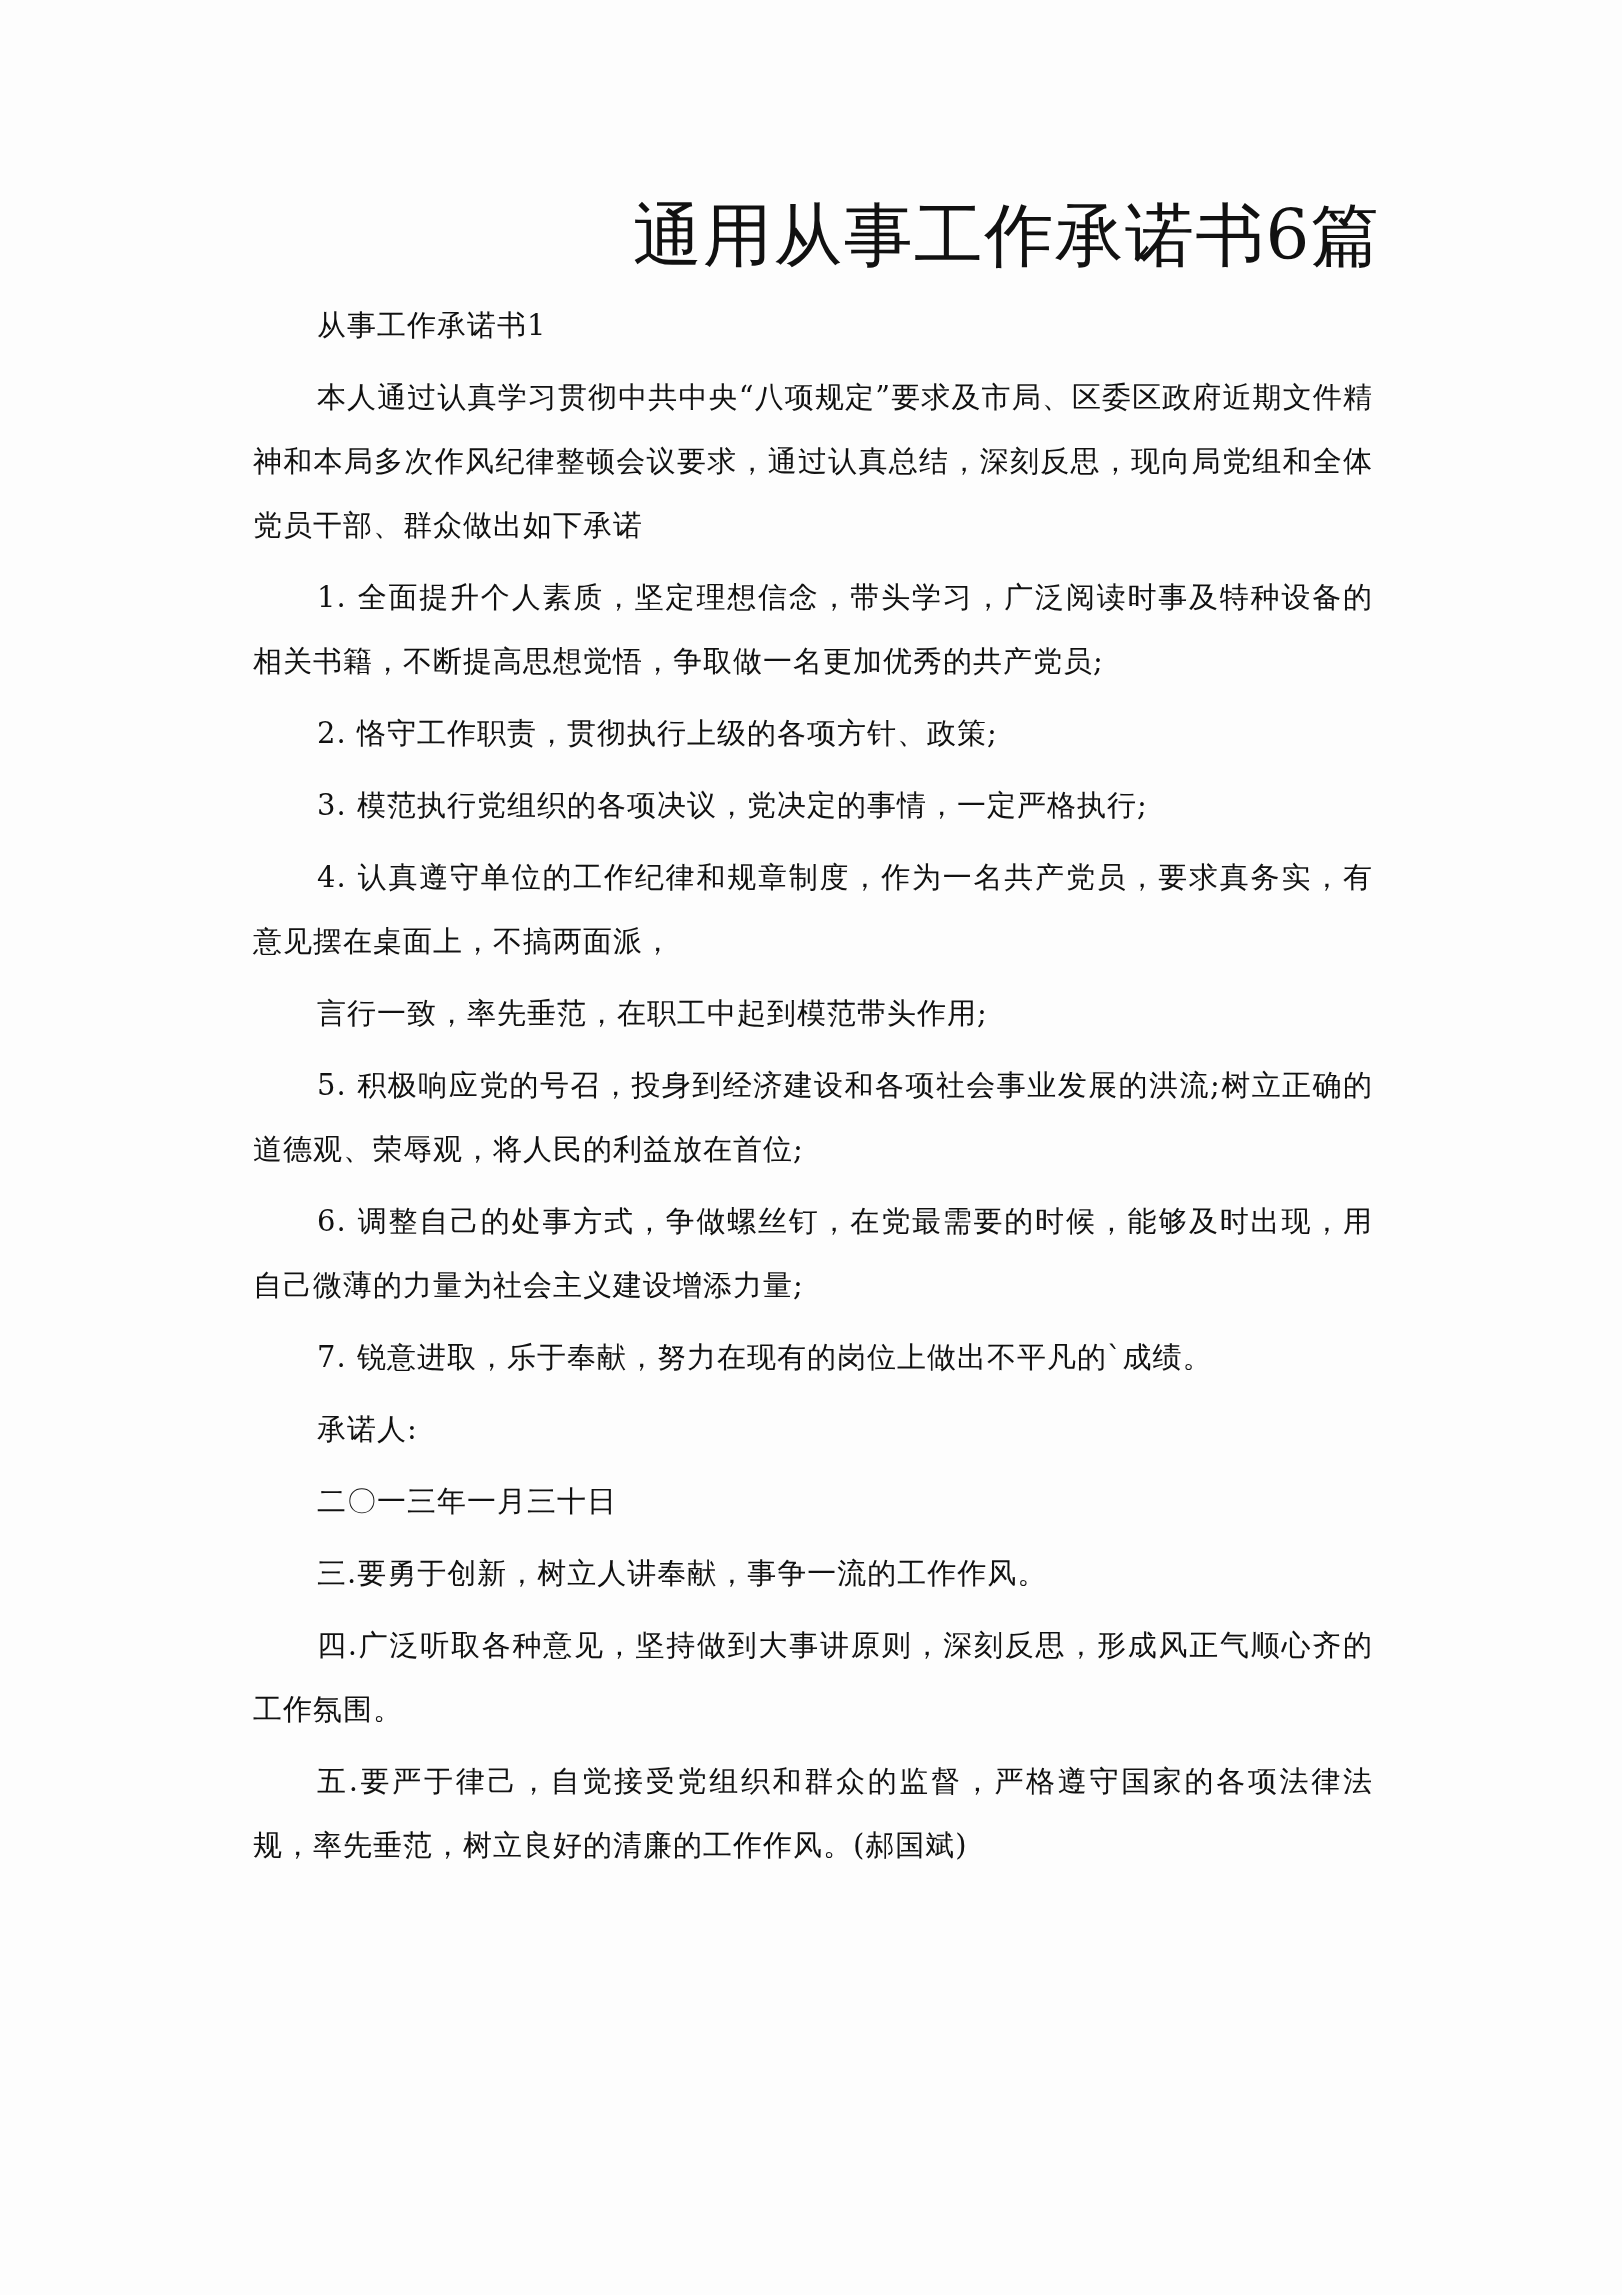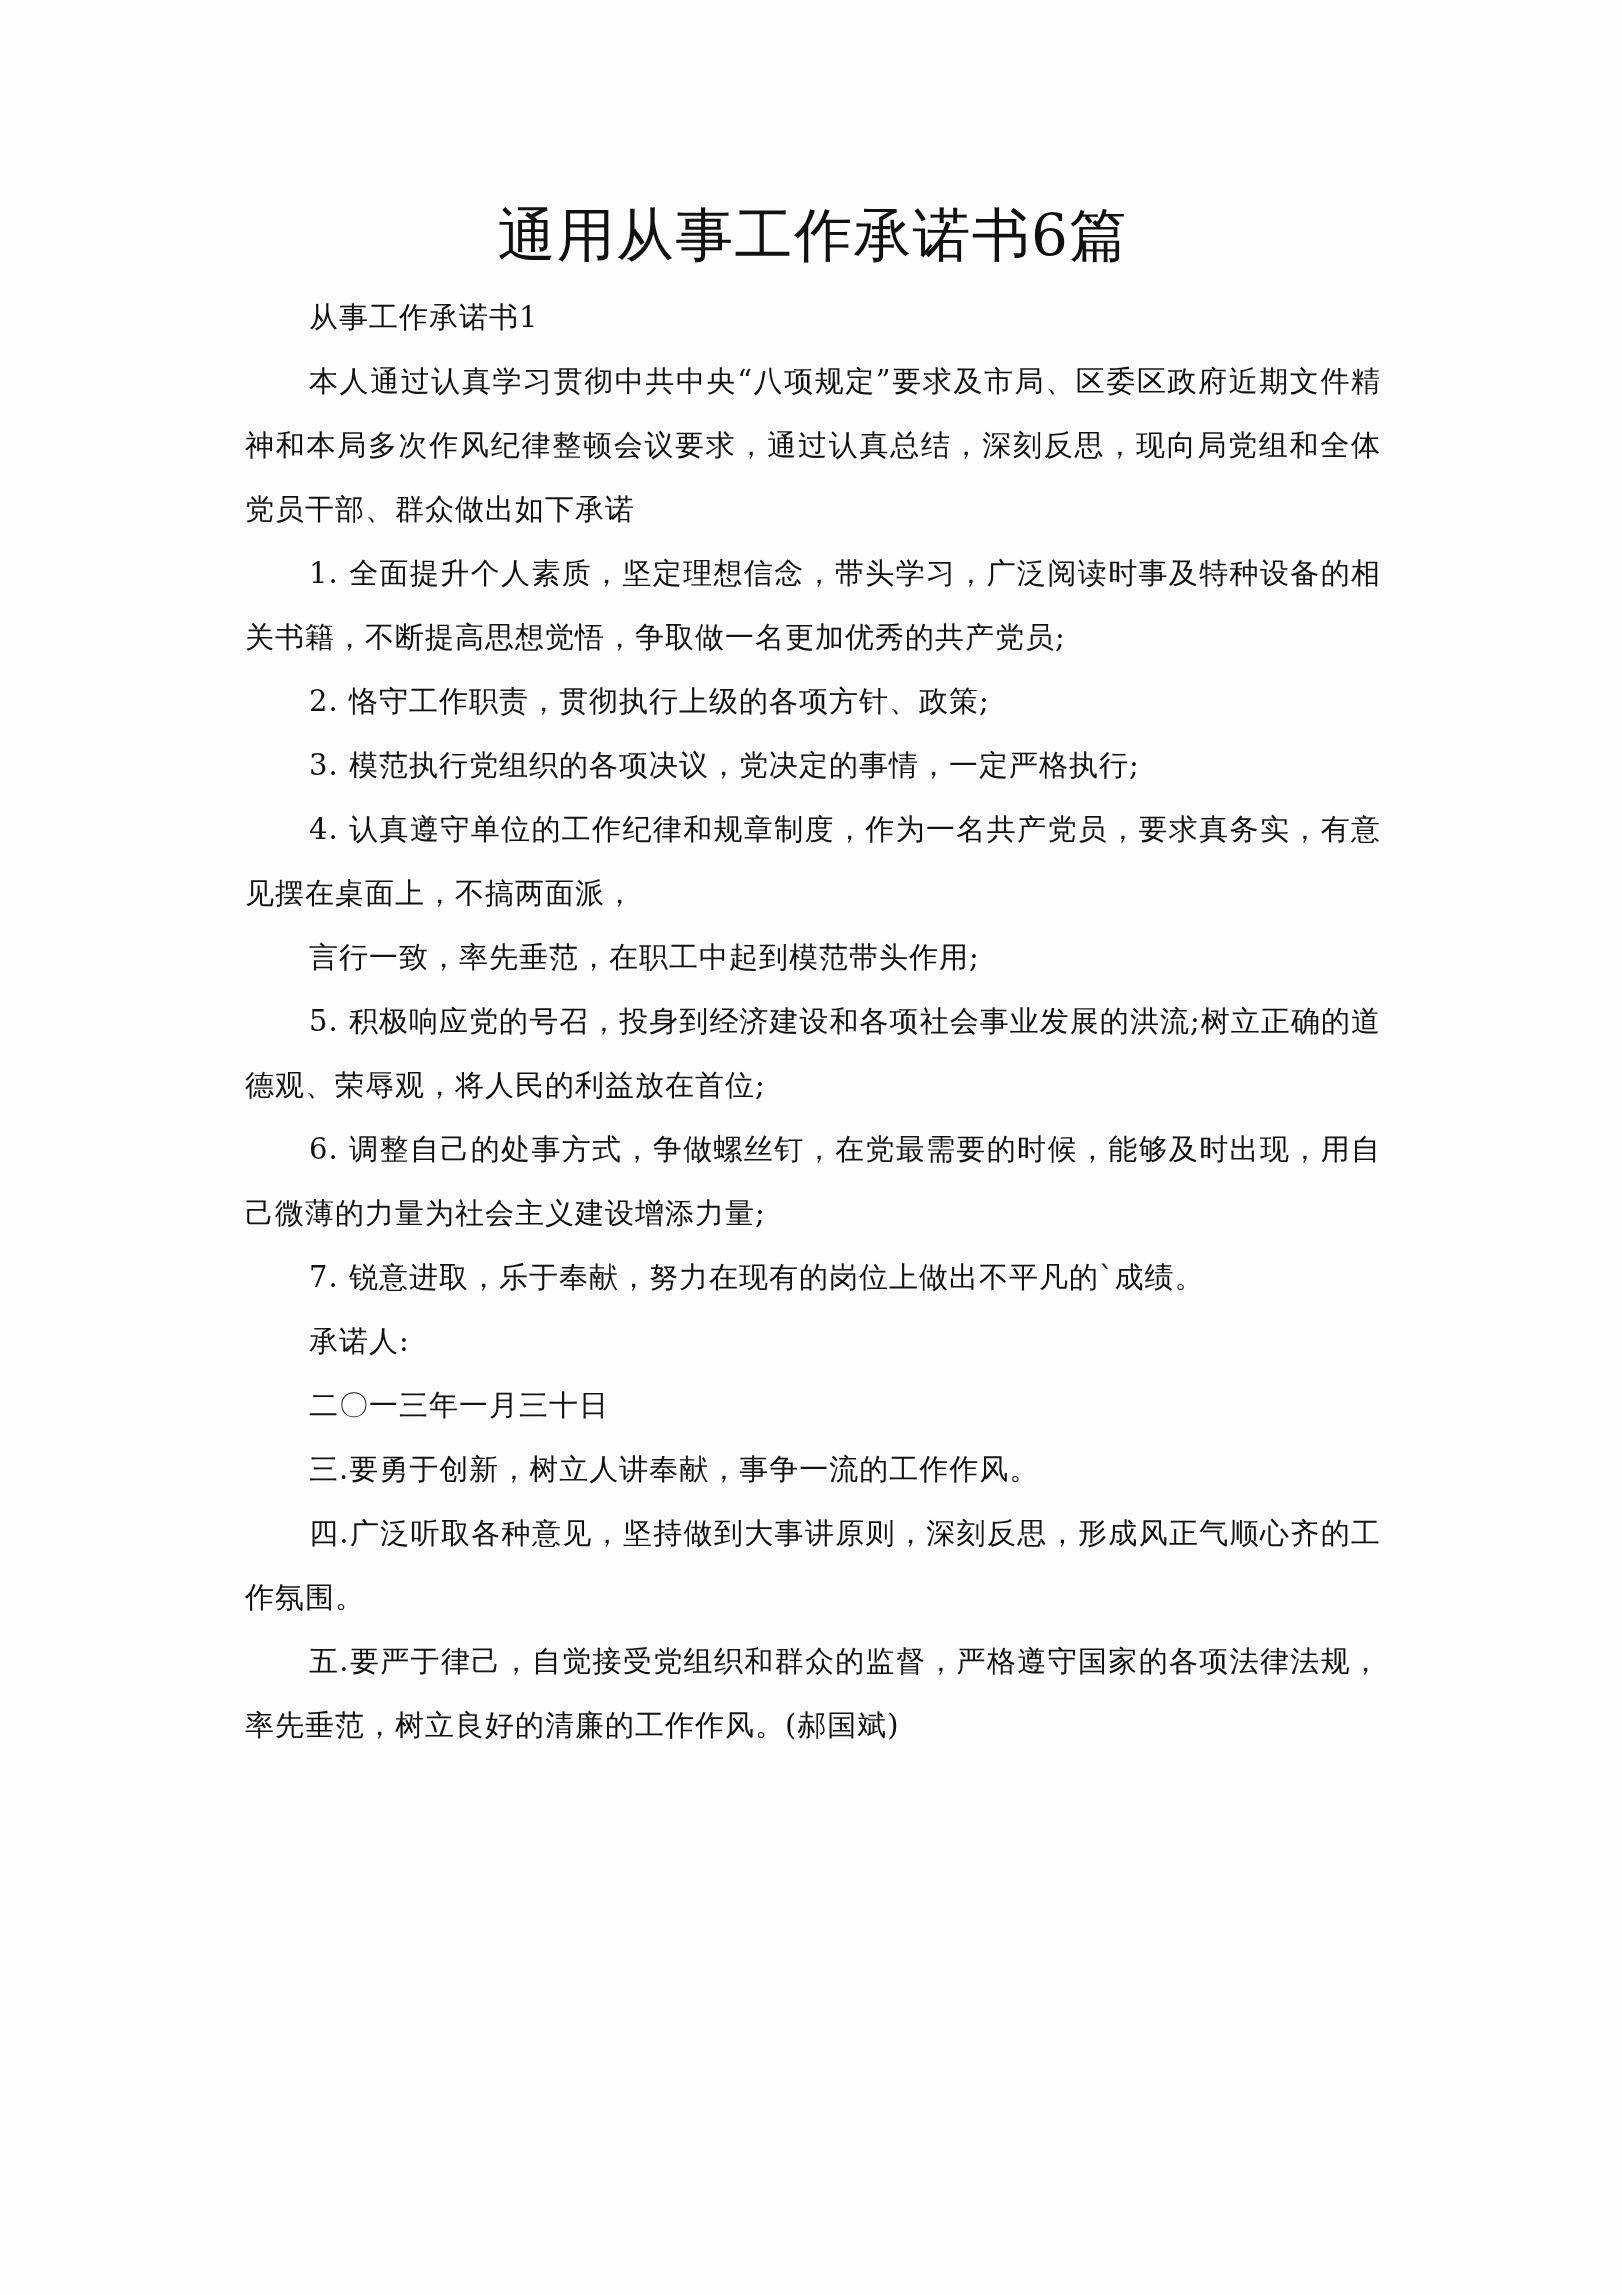--- a/index.html
+++ b/index.html
@@ -19,37 +19,37 @@
       position: absolute;
       left: 245px;
       top: 0;
       width: 1136px;
     }
     .title {
       position: absolute;
       left: 0;
       top: 196px;
       width: 1136px;
-      text-align: center;
-      font-size: 58px;
+      text-align: right;
+      font-size: 69px;
       line-height: 79px;
       font-weight: normal;
       letter-spacing: 1.3px;
       margin: 0;
     }
     .body {
       position: absolute;
       left: 0;
       top: 285px;
       width: 1136px;
     }
     .para {
       font-size: 29px;
       line-height: 64px;
-      margin: 0;
+      margin: 8px;
       text-indent: 64px;
       text-align: justify;
       letter-spacing: 1px;
     }
   </style>
 </head>
 <body>
 
 <div class="page">
   <h1 class="title">通用从事工作承诺书6篇</h1>

